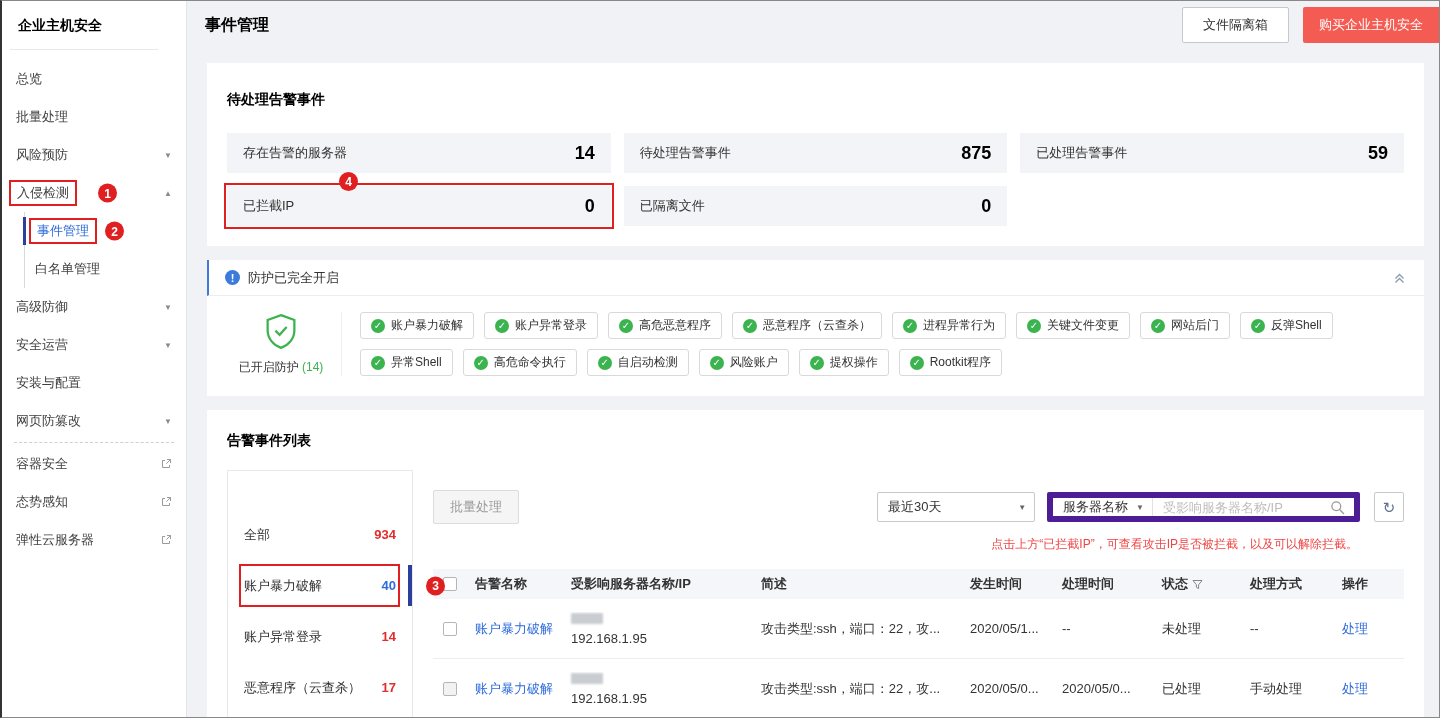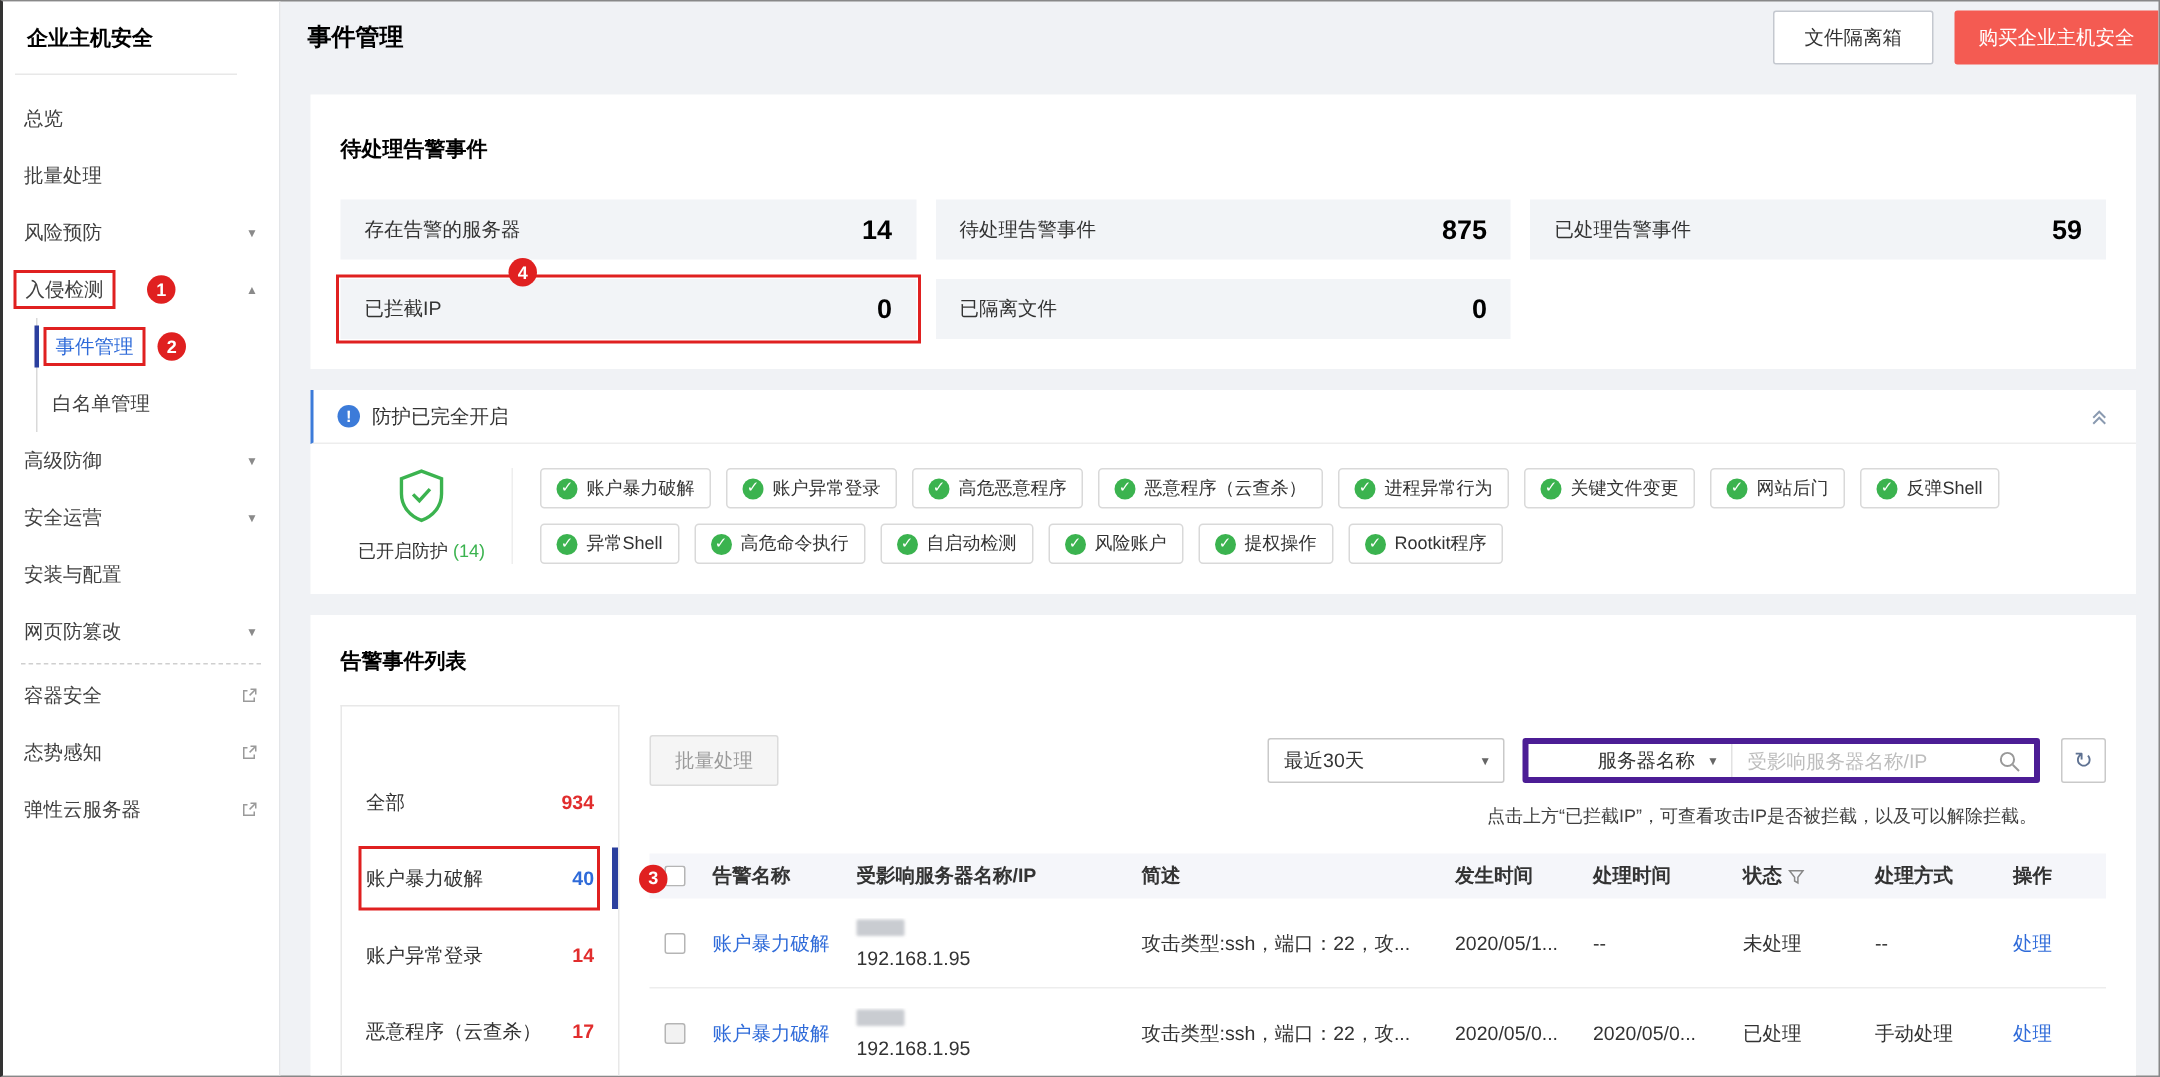--- a/index.html
+++ b/index.html
@@ -87,32 +87,32 @@
   .table-panel{flex:1;padding:20px 20px 0;min-width:0;}
   .toolbar{display:flex;align-items:center;}
   .btn-disabled{background:#f5f5f5;border:1px solid #dcdcdc;color:#9b9b9b;font-size:13px;padding:7px 16px;
                 border-radius:2px;font-family:inherit;}
   .toolbar-right{margin-left:auto;display:flex;align-items:flex-start;}
   .select-box{height:30px;border:1px solid #c9c9c9;border-radius:2px;background:#fff;display:flex;
               align-items:center;justify-content:space-between;padding:0 8px 0 10px;font-size:13px;
               color:#333;cursor:pointer;}
   .select-caret{font-size:8px;color:#666;margin-left:8px;}
   .date-select{width:158px;margin-right:12px;}
-  .combo{display:flex;align-items:stretch;height:30px;border:4px solid #4c1d95;border-radius:2px;
-         background:#fff;margin-right:14px;padding-left:36px;}
+  .combo{display:flex;align-items:stretch;height:30px;border:6px solid #4c1d95;border-radius:2px;
+         background:#fff;margin-right:14px;}
   .combo-select{display:flex;align-items:center;padding:0 8px 0 10px;font-size:13px;color:#333;
                 border-right:1px solid #e2e2e2;cursor:pointer;white-space:nowrap;}
   .combo-input{border:none;outline:none;padding:0 4px 0 10px;font-size:13px;width:168px;color:#333;
                font-family:inherit;background:transparent;}
   .combo-input::placeholder{color:#bdbdbd;}
   .search-btn{display:flex;align-items:center;padding:0 9px;cursor:pointer;}
   .refresh-btn{width:30px;height:30px;border:1px solid #c9c9c9;border-radius:2px;background:#fff;
                display:flex;align-items:center;justify-content:center;cursor:pointer;color:#5f7292;
                font-size:15px;line-height:1;}
-  .hint{font-size:12px;color:#404040;text-align:right;margin-top:12px;padding-right:46px;}
+  .hint{font-size:12px;color:#ef4444;text-align:right;margin-top:12px;padding-right:46px;}
 
   .table{margin-top:16px;font-size:13px;}
   .thead{display:flex;align-items:center;background:#f5f6fa;height:30px;color:#333;}
   .thead .cell{font-weight:bold;}
   .trow{display:flex;align-items:center;height:60px;border-bottom:1px solid #ededed;color:#333;}
   .cell{padding:0 8px;overflow:hidden;white-space:nowrap;text-overflow:ellipsis;display:flex;align-items:center;}
   .c-check{width:34px;flex-shrink:0;justify-content:center;}
   .c-name{width:96px;flex-shrink:0;}
   .c-server{width:190px;flex-shrink:0;}
   .c-brief{flex:1;min-width:0;}

